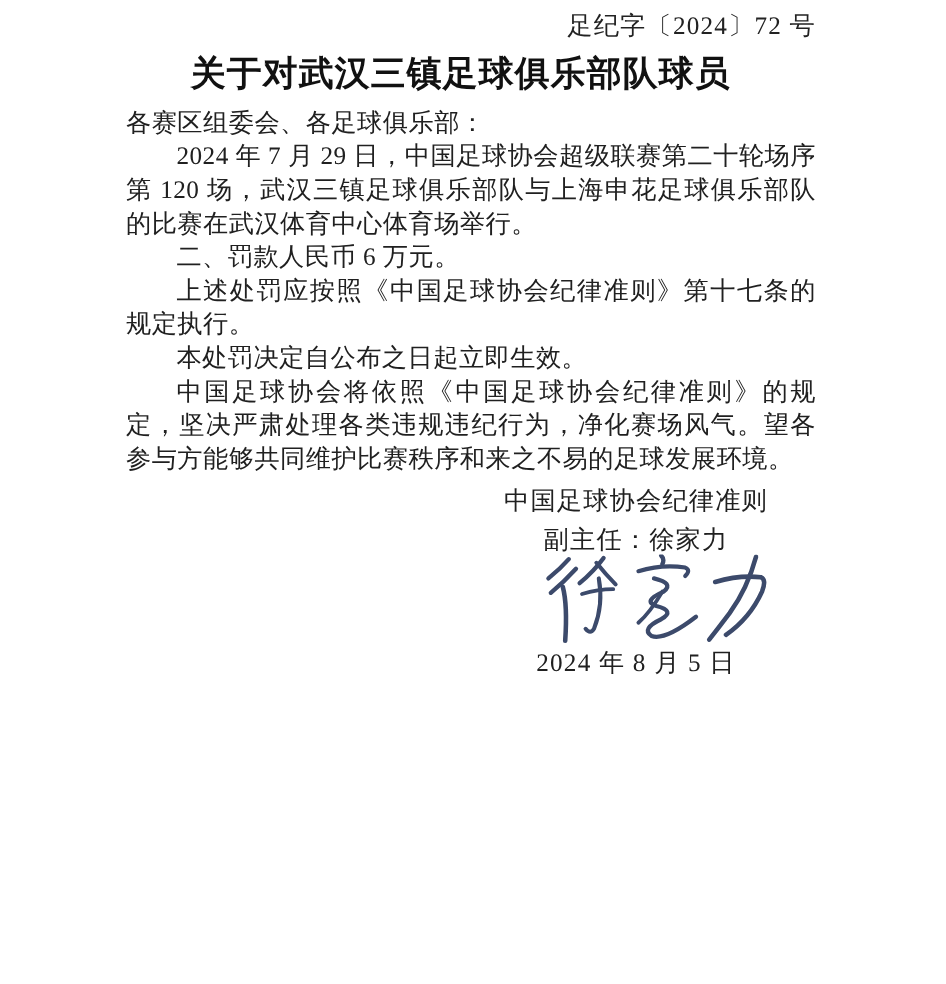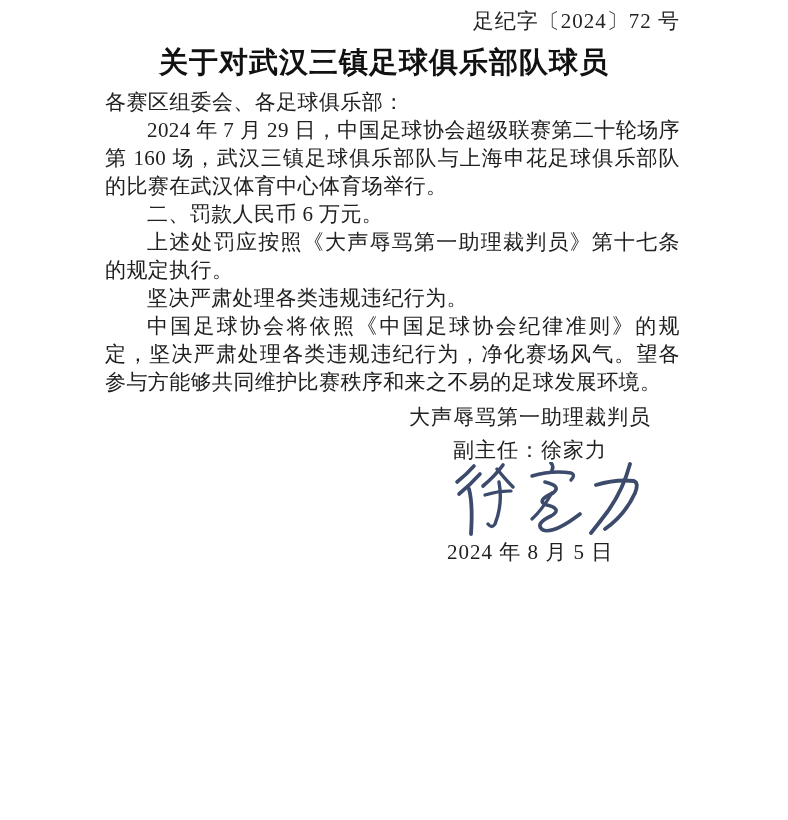--- a/index.html
+++ b/index.html
@@ -72,29 +72,29 @@
 <div class="page">
 
   <div class="doc-number">足纪字〔2024〕72 号</div>
 
   <div class="doc-title">
     <div>关于对武汉三镇足球俱乐部队球员</div>
   </div>
 
   <div class="body-text">
     <p class="salutation">各赛区组委会、各足球俱乐部：</p>
-    <p>2024 年 7 月 29 日，中国足球协会超级联赛第二十轮场序第 160 场，武汉三镇足球俱乐部队与上海申花足球俱乐部队的比赛在武汉体育中心体育场举行。</p>
+    <p>2024 年 7 月 29 日，中国足球协会超级联赛第二十轮场序第 120 场，武汉三镇足球俱乐部队与上海申花足球俱乐部队的比赛在武汉体育中心体育场举行。</p>
     <p>二、罚款人民币 6 万元。</p>
-    <p>上述处罚应按照《大声辱骂第一助理裁判员》第十七条的规定执行。</p>
-    <p>坚决严肃处理各类违规违纪行为。</p>
+    <p>上述处罚应按照《中国足球协会纪律准则》第十七条的规定执行。</p>
+    <p>本处罚决定自公布之日起立即生效。</p>
     <p>中国足球协会将依照《中国足球协会纪律准则》的规定，坚决严肃处理各类违规违纪行为，净化赛场风气。望各参与方能够共同维护比赛秩序和来之不易的足球发展环境。</p>
   </div>
 
   <div class="signoff">
-    <div class="org">大声辱骂第一助理裁判员</div>
+    <div class="org">中国足球协会纪律准则</div>
     <div class="role">副主任：徐家力</div>
 
     <div class="signature-wrap">
       
       <svg width="205" height="76" viewBox="0 0 205 76" fill="none" stroke="#3c4a6b" stroke-linecap="round" stroke-linejoin="round">
 
         <path d="M26 4 Q19 12 9 20" stroke-width="3.6"></path>
         <path d="M32 12 Q22 23 11 32" stroke-width="3.6"></path>
         <path d="M21 27 Q25 42 23 72" stroke-width="3.8"></path>
 

